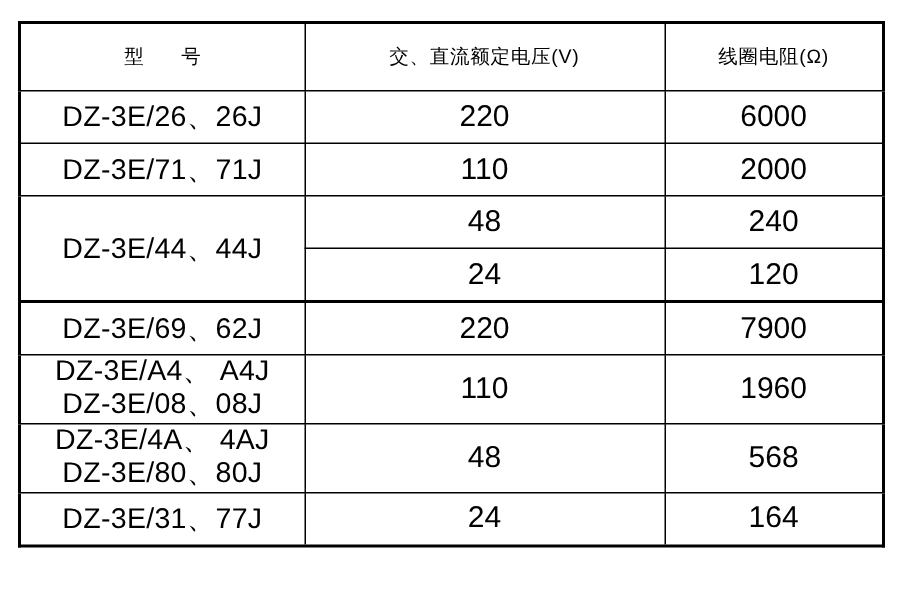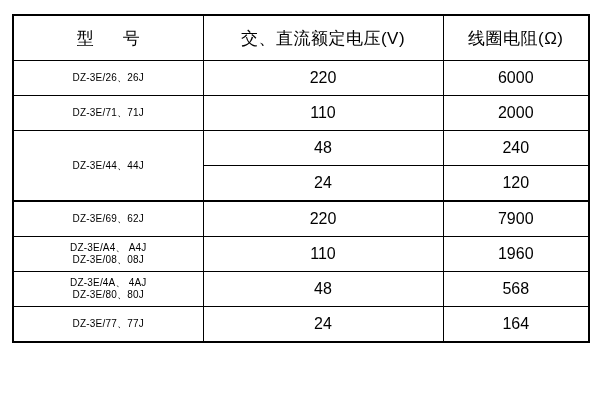--- a/index.html
+++ b/index.html
@@ -33,48 +33,48 @@
     vertical-align: middle;
     padding: 0;
     font-weight: normal;
   }
   .col-model { width: 190px; }
   .col-volt  { width: 240px; }
   .col-res   { width: 146px; }
 
   thead td {
     height: 44px;
-    font-size: 17px;
+    font-size: 13px;
     letter-spacing: 0.5px;
   }
   thead td.hdr-model {
     letter-spacing: 6px;
     padding-left: 6px;
   }
   tbody td {
     height: 34px;
     font-size: 16px;
   }
   td.model-cell {
-    font-size: 10px;
+    font-size: 19px;
     letter-spacing: 0.2px;
     white-space: nowrap;
   }
   td.model-cell.two-line {
-    font-size: 10px;
+    font-size: 19px;
     line-height: 1.18;
   }
   td.model-cell .m-line {
     display: block;
   }
   .thick-top { border-top: 2px solid #000000 !important; }
   .thick-bottom { border-bottom: 2px solid #000000 !important; }
   .thick-left { border-left: 2px solid #000000 !important; }
   .thick-right { border-right: 2px solid #000000 !important; }
-  .num-cell { font-size: 16px; }
+  .num-cell { font-size: 20px; }
 </style>
 </head>
 <body>
 
 <div class="sheet">
   <table class="spec">
     <colgroup>
       <col class="col-model">
       <col class="col-volt">
       <col class="col-res">
@@ -121,19 +121,19 @@
       </tr>
       <tr>
         <td class="model-cell two-line thick-left">
           <span class="m-line">DZ-3E/4A、 4AJ</span>
           <span class="m-line">DZ-3E/80、80J</span>
         </td>
         <td class="num-cell">48</td>
         <td class="num-cell thick-right">568</td>
       </tr>
       <tr>
-        <td class="model-cell thick-left thick-bottom">DZ-3E/77、77J</td>
+        <td class="model-cell thick-left thick-bottom">DZ-3E/31、77J</td>
         <td class="num-cell thick-bottom">24</td>
         <td class="num-cell thick-right thick-bottom">164</td>
       </tr>
     </tbody>
   </table>
 </div>
 
 </body></html>

